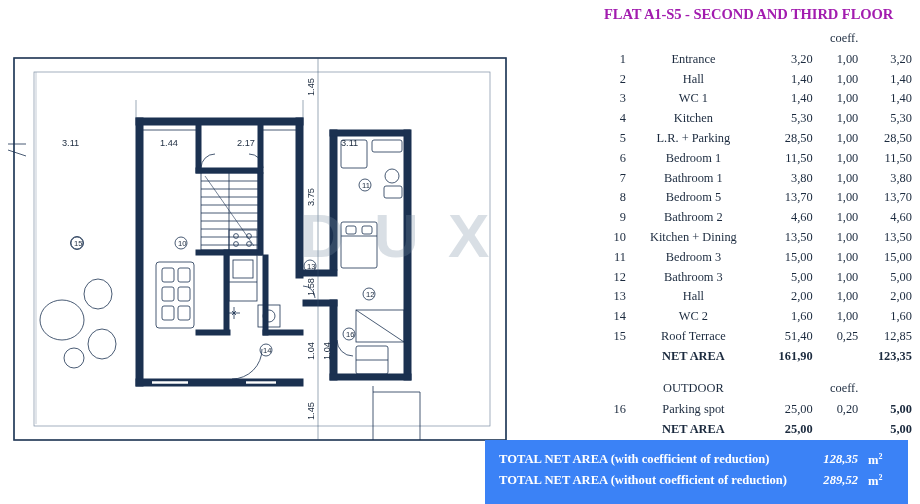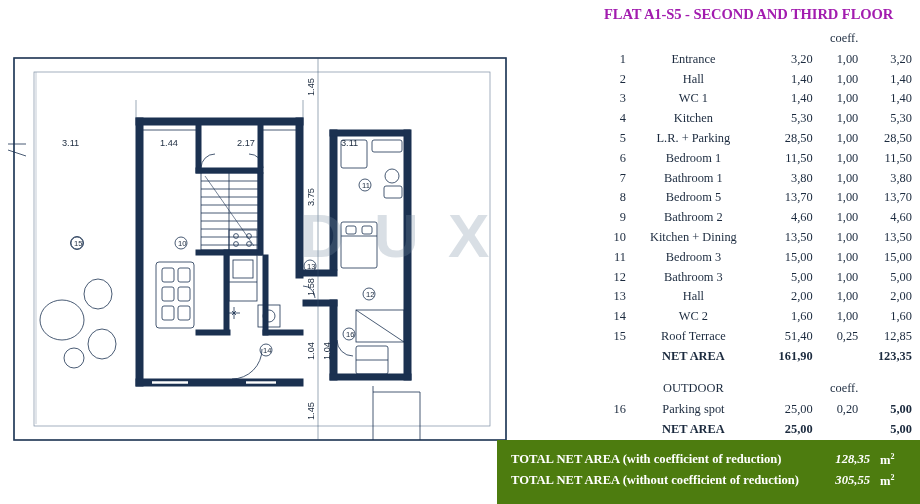--- a/index.html
+++ b/index.html
@@ -84,23 +84,23 @@
   td.cf  { width: 46px; text-align: right; }
   td.a2  { width: 54px; text-align: right; padding-right: 2px; }
   tr.hdr td { font-size: 12.4px; padding-bottom: 2px; }
   tr.total td { font-weight: 700; padding-top: 1px; }
   tr.spacer td { height: 13px; padding: 0; }
   .coeff-hdr { text-align: left; padding-left: 6px; }
 
   
   #summary {
     position: absolute;
-    left: 497px; top: 440px;
+    left: 485px; top: 440px;
     width: 423px; height: 64px;
-    background: #4d7c0f;
+    background: #3b82f6;
     color: #ffffff;
     padding: 9px 14px 0 14px;
   }
   #summary table {
     width: 100%;
     border-collapse: collapse;
     font-family: "Liberation Serif", serif;
     font-size: 12.6px;
     font-weight: 700;
     color: #ffffff;
@@ -457,20 +457,20 @@
   <div id="summary">
     <table>
       <tbody>
         <tr>
           <td class="lbl">TOTAL NET AREA (with coefficient of reduction)</td>
           <td class="val">128,35</td>
           <td class="unit"><span>m</span><span class="sup">2</span></td>
         </tr>
         <tr>
           <td class="lbl">TOTAL NET AREA (without coefficient of reduction)</td>
-          <td class="val">305,55</td>
+          <td class="val">289,52</td>
           <td class="unit"><span>m</span><span class="sup">2</span></td>
         </tr>
       </tbody>
     </table>
   </div>
 
 </div>
 
 </body></html>

